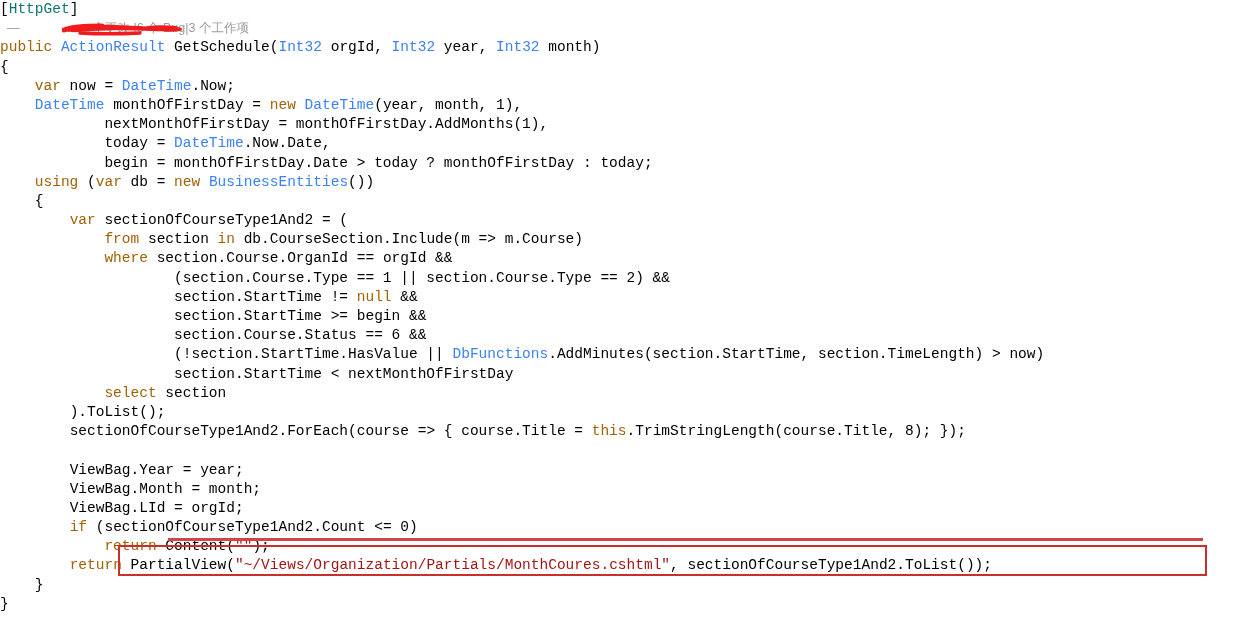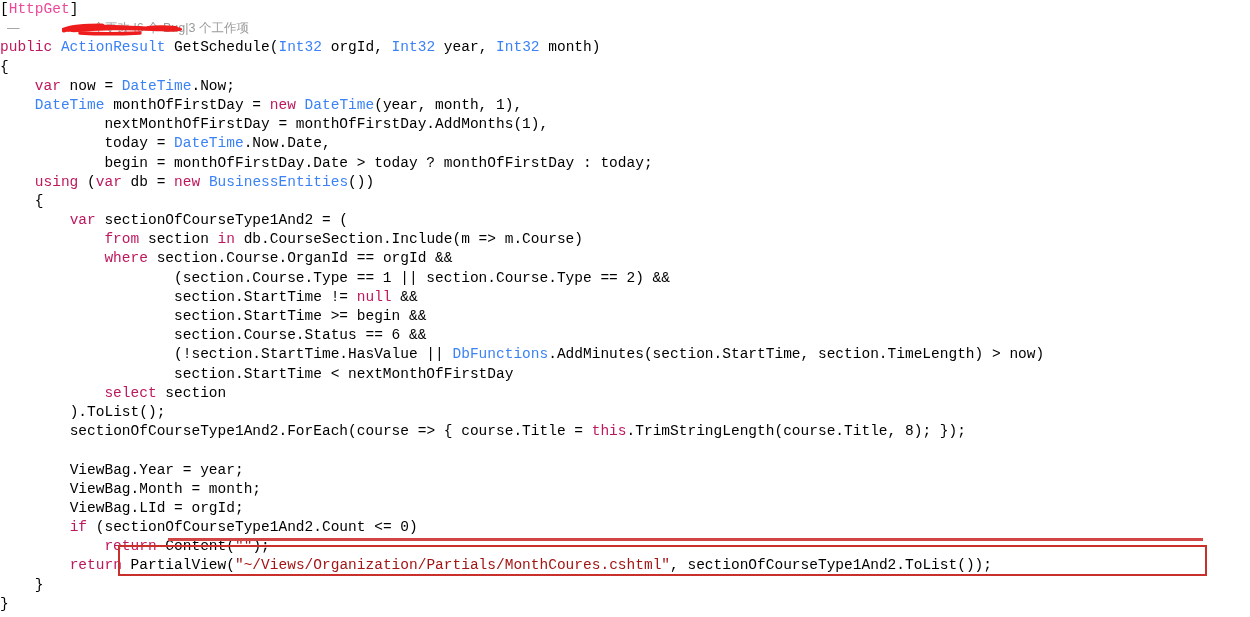--- a/index.html
+++ b/index.html
@@ -34,23 +34,23 @@
     letter-spacing: 0px;
   }
 
   .line {
     height: 19.2px;
     white-space: pre;
     position: relative;
   }
 
   
-  .kw      { color: #be185d; }            
+  .kw      { color: #a16207; }            
   .type    { color: #3b82f6; }            
-  .attr    { color: #ec4899; }            
+  .attr    { color: #0f766e; }            
   .str     { color: #a31515; }            
   .plain   { color: #000000; }
 
   
   .codelens {
     height: 19.2px;
     font-family: "Liberation Sans", sans-serif;
     font-size: 12.5px;
     line-height: 19.2px;
     color: #9a9a9a;

